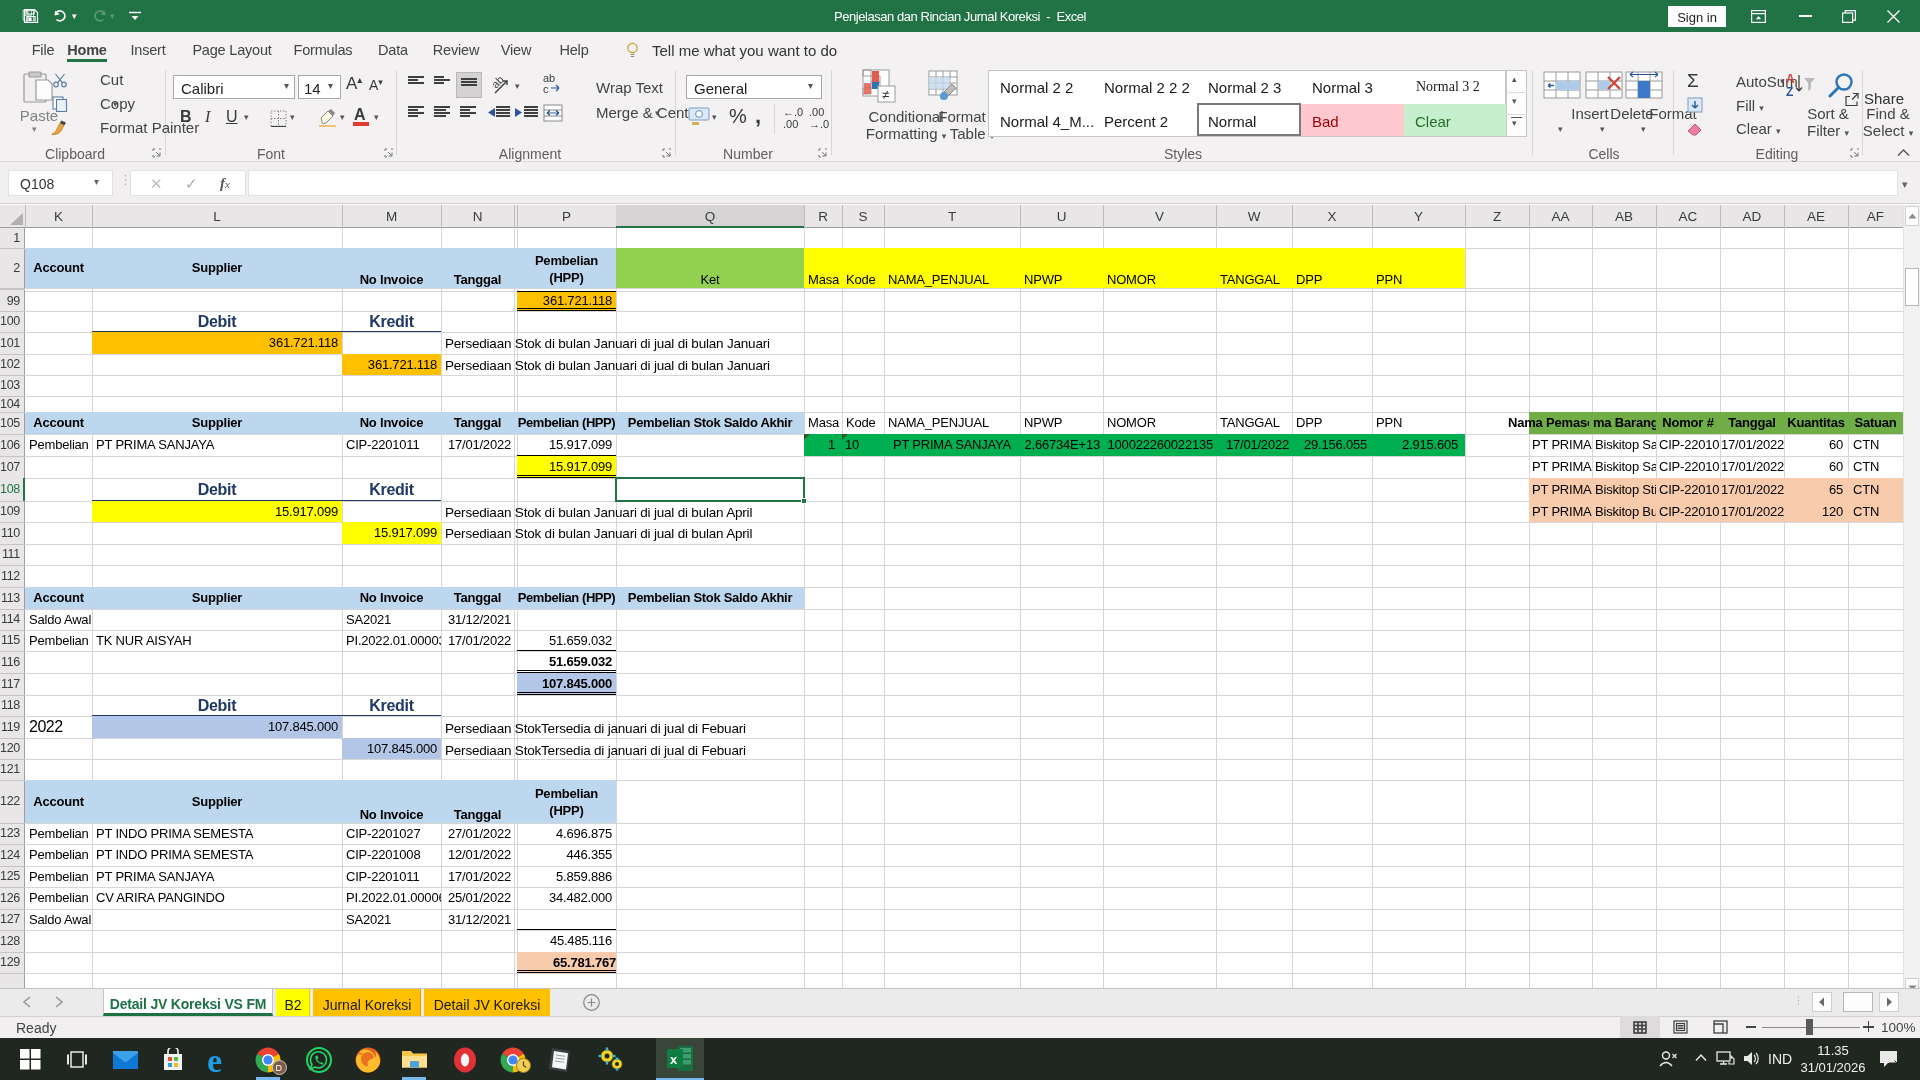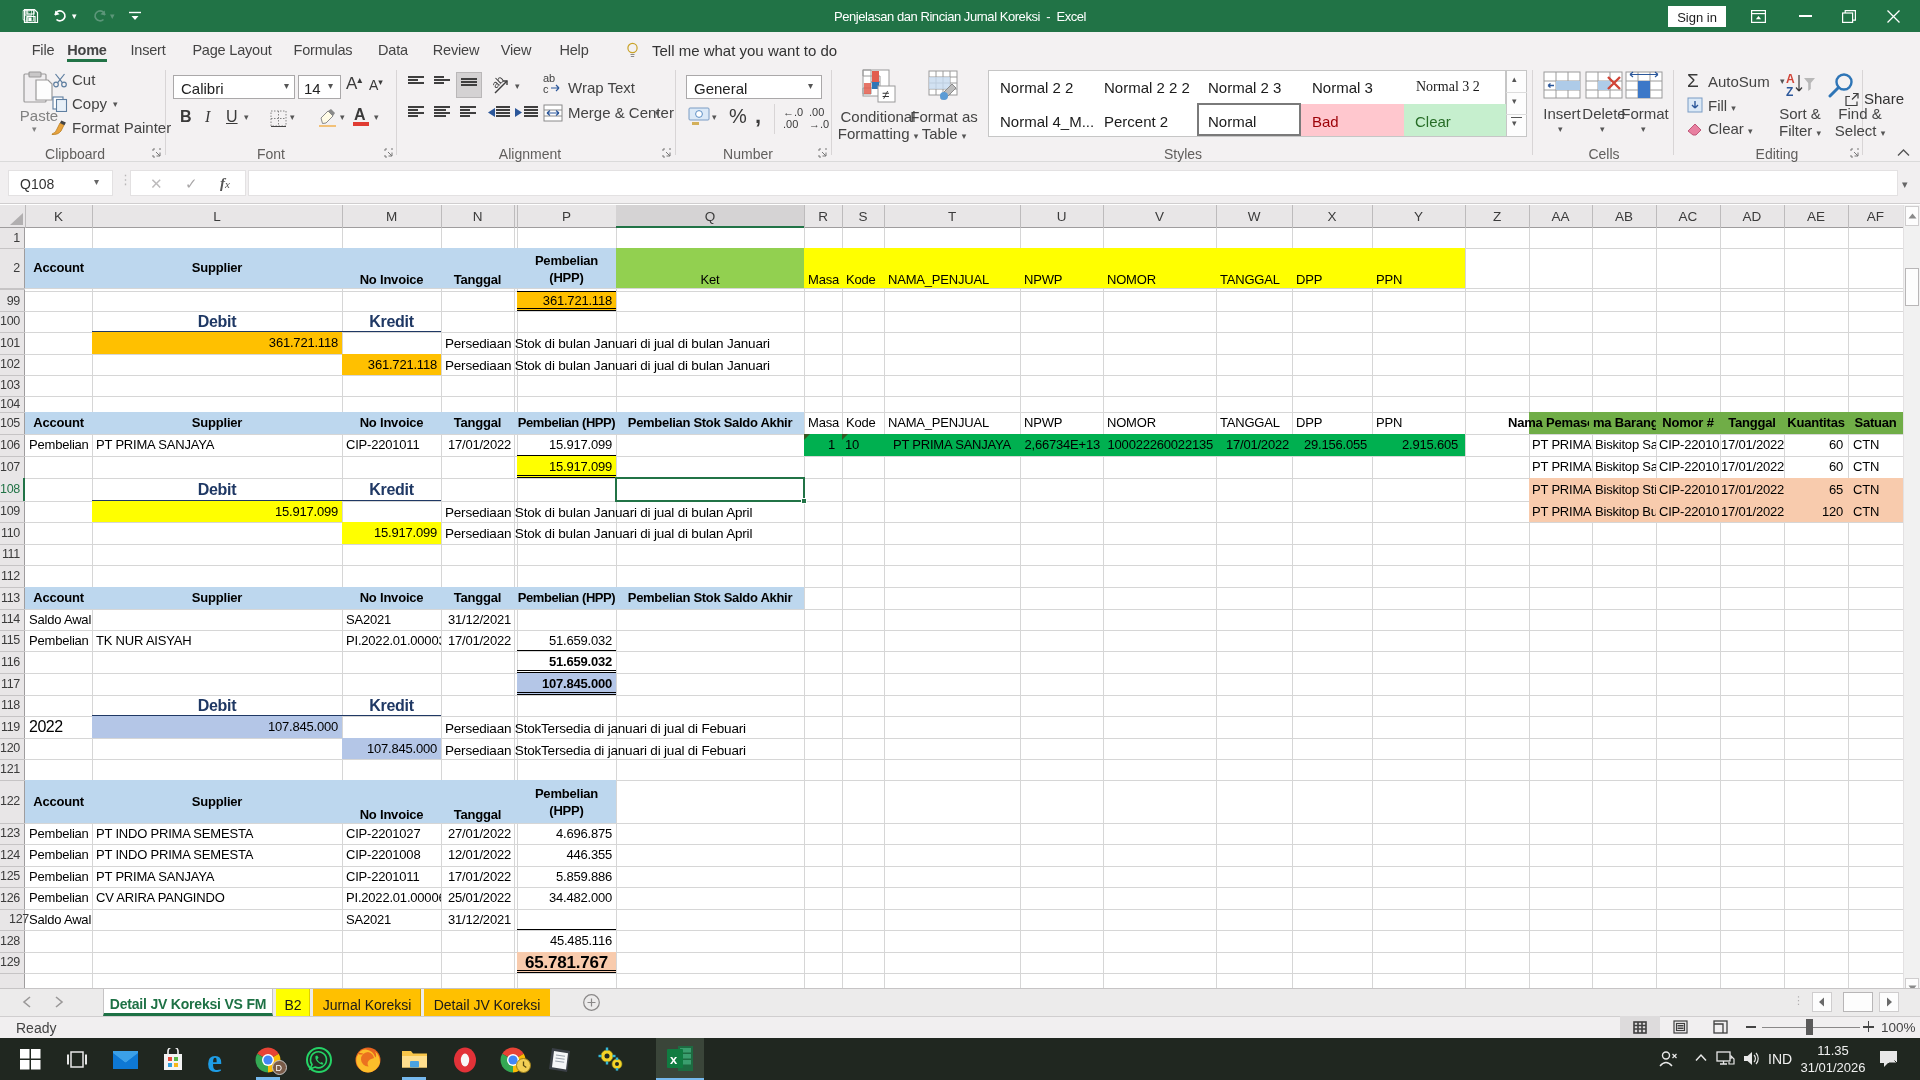--- a/index.html
+++ b/index.html
@@ -2,21 +2,21 @@
 <html><head><meta charset="utf-8"><style>
 *{margin:0;padding:0;box-sizing:border-box;}
 html,body{width:1920px;height:1080px;overflow:hidden;}
 body{-webkit-font-smoothing:antialiased;font-family:"Liberation Sans",sans-serif;position:relative;background:#fff;}
 div,svg{position:absolute;}
 .t{white-space:nowrap;}
 .gv{background:#d6d6d6;width:1px;}
 .gh{background:#d6d6d6;height:1px;}
 .hdr{font-size:13.5px;color:#3b3b3b;text-align:center;line-height:23px;}
 .rn{font-size:12.5px;color:#3b3b3b;text-align:right;padding-right:3px;letter-spacing:-0.3px;}
-.ribbontxt{font-size:15px;color:#444;white-space:nowrap;}
+.ribbontxt{font-size:15px;color:#444;white-space:nowrap;margin-left:28px;}
 .glab{font-size:14px;color:#605e5c;white-space:nowrap;}
 </style></head><body>
 <div style="left:0;top:0;width:1920px;height:32px;background:#217346;"></div>
 <div class="t" style="left:22px;top:5px;width:20px;height:20px;color:#fff;font-size:15px;">🖫</div>
 <svg style="left:23px;top:8px;" width="16" height="16">
     <g fill="none" stroke="#fff" stroke-width="1.2">
 <path d="M1.5 1.5 h10 l3 3 v10 h-13 z"></path>
       <path d="M4 1.5 v4.5 h7 v-4.5"></path>
       <path d="M4 14.5 v-6 h8 v6"></path>
     </g>
@@ -550,21 +550,21 @@
 <div class="rn" style="left:0;top:780px;width:23px;height:43px;line-height:43px;color:#3b3b3b;">122</div>
 <div style="left:0;top:823px;width:25px;height:1px;background:#c6c4c5;"></div>
 <div class="rn" style="left:0;top:823px;width:17px;height:21px;line-height:21px;color:#3b3b3b;">123</div>
 <div style="left:0;top:844px;width:25px;height:1px;background:#c6c4c5;"></div>
 <div class="rn" style="left:0;top:844px;width:23px;height:22px;line-height:22px;color:#3b3b3b;">124</div>
 <div style="left:0;top:866px;width:25px;height:1px;background:#c6c4c5;"></div>
 <div class="rn" style="left:0;top:866px;width:23px;height:21px;line-height:21px;color:#3b3b3b;">125</div>
 <div style="left:0;top:887px;width:25px;height:1px;background:#c6c4c5;"></div>
 <div class="rn" style="left:0;top:887px;width:23px;height:22px;line-height:22px;color:#3b3b3b;">126</div>
 <div style="left:0;top:909px;width:25px;height:1px;background:#c6c4c5;"></div>
-<div class="rn" style="left:9px;top:909px;width:23px;height:21px;line-height:21px;color:#3b3b3b;">127</div>
+<div class="rn" style="left:0;top:909px;width:23px;height:21px;line-height:21px;color:#3b3b3b;">127</div>
 <div style="left:0;top:930px;width:25px;height:1px;background:#c6c4c5;"></div>
 <div class="rn" style="left:0;top:930px;width:23px;height:22px;line-height:22px;color:#3b3b3b;">128</div>
 <div style="left:0;top:952px;width:25px;height:1px;background:#c6c4c5;"></div>
 <div class="rn" style="left:0;top:952px;width:23px;height:21px;line-height:21px;color:#3b3b3b;">129</div>
 <div style="left:0;top:973px;width:25px;height:1px;background:#c6c4c5;"></div>
 <div style="left:0;top:289px;width:25px;height:1px;background:#c6c4c5;"></div>
 <div style="left:25px;top:248px;width:591px;height:40px;background:#bdd7ee;"></div>
 <div style="left:616px;top:248px;width:188px;height:40px;background:#92d050;"></div>
 <div style="left:804px;top:248px;width:661px;height:40px;background:#ffff00;"></div>
 <div style="left:25px;top:248px;width:67px;height:40px;font-size:13px;letter-spacing:-0.2px;font-weight:bold;color:#000;text-align:center;line-height:40px;overflow:hidden;white-space:nowrap;">Account</div>
@@ -730,21 +730,21 @@
 <div style="left:92px;top:887px;width:250px;height:22px;font-size:13px;letter-spacing:-0.2px;color:#000;padding-left:4px;line-height:22px;overflow:hidden;white-space:nowrap;">CV ARIRA PANGINDO</div>
 <div style="left:342px;top:887px;width:99px;height:22px;font-size:13px;letter-spacing:-0.2px;color:#000;padding-left:4px;line-height:22px;overflow:hidden;white-space:nowrap;">PI.2022.01.00006</div>
 <div style="left:441px;top:887px;width:73px;height:22px;font-size:13px;letter-spacing:-0.2px;color:#000;text-align:right;padding-right:3px;line-height:22px;overflow:hidden;white-space:nowrap;">25/01/2022</div>
 <div style="left:517px;top:887px;width:99px;height:22px;font-size:13px;letter-spacing:-0.2px;color:#000;text-align:right;padding-right:4px;line-height:22px;overflow:hidden;white-space:nowrap;">34.482.000</div>
 <div style="left:25px;top:909px;width:67px;height:21px;font-size:13px;letter-spacing:-0.2px;color:#000;padding-left:4px;line-height:21px;overflow:hidden;white-space:nowrap;">Saldo Awal</div>
 <div style="left:342px;top:909px;width:99px;height:21px;font-size:13px;letter-spacing:-0.2px;color:#000;padding-left:4px;line-height:21px;overflow:hidden;white-space:nowrap;">SA2021</div>
 <div style="left:441px;top:909px;width:73px;height:21px;font-size:13px;letter-spacing:-0.2px;color:#000;text-align:right;padding-right:3px;line-height:21px;overflow:hidden;white-space:nowrap;">31/12/2021</div>
 <div style="left:517px;top:909px;width:99px;height:21px;border-bottom:1px solid #000;"></div>
 <div style="left:517px;top:930px;width:99px;height:22px;font-size:13px;letter-spacing:-0.2px;color:#000;text-align:right;padding-right:4px;line-height:22px;overflow:hidden;white-space:nowrap;">45.485.116</div>
 <div style="left:517px;top:952px;width:99px;height:21px;background:#f8cbad;border-bottom:3px double #000;"></div>
-<div style="left:517px;top:952px;width:99px;height:21px;font-size:17px;letter-spacing:-0.2px;font-weight:bold;color:#000;text-align:right;padding-right:8px;line-height:21px;overflow:hidden;white-space:nowrap;">65.781.767</div>
+<div style="left:517px;top:952px;width:99px;height:21px;font-size:13px;letter-spacing:-0.2px;font-weight:bold;color:#000;text-align:right;padding-right:0;line-height:21px;overflow:hidden;white-space:nowrap;">65.781.767</div>
 <div style="left:615px;top:477px;width:190px;height:25px;border:2px solid #217346;background:transparent;"></div>
 <div style="left:801px;top:498px;width:6px;height:6px;background:#217346;border:1px solid #fff;"></div>
 <div style="left:1903px;top:205px;width:17px;height:811px;background:#f1f1f1;border-left:1px solid #e3e1e2;"></div>
 <div style="left:1905px;top:206px;width:14px;height:20px;background:#fdfdfd;border:1px solid #cfcdce;"></div>
 <svg style="left:1908px;top:213px;" width="9" height="6">
     <path d="M0.5 5.5 L4.5 0.5 L8.5 5.5 z" fill="#8a8a8a"></path>
   </svg>
 <div style="left:1905px;top:268px;width:14px;height:38px;background:#fdfdfd;border:1px solid #b8b6b7;"></div>
 <div style="left:1905px;top:978px;width:14px;height:20px;background:#fdfdfd;border:1px solid #cfcdce;"></div>
 <svg style="left:1908px;top:985px;" width="9" height="6">

